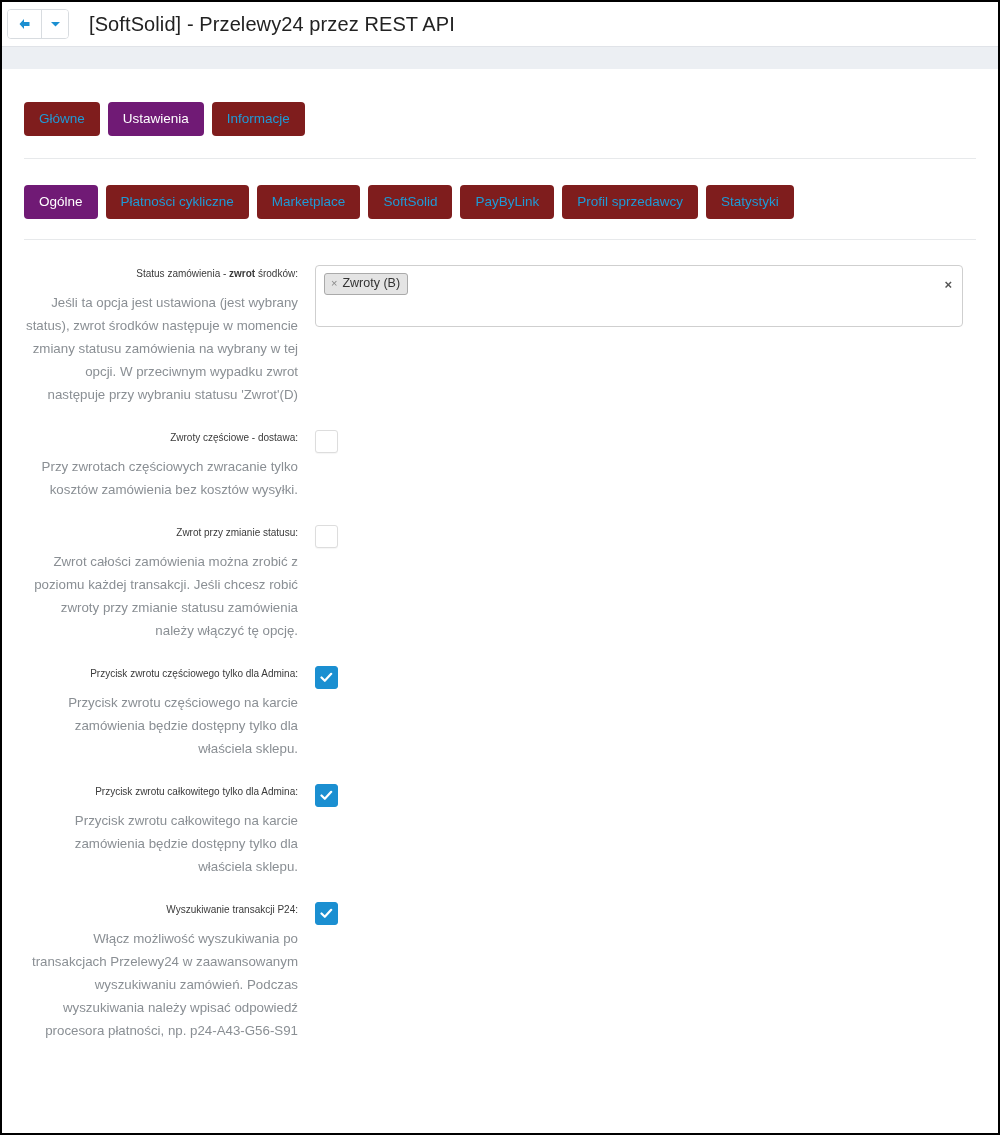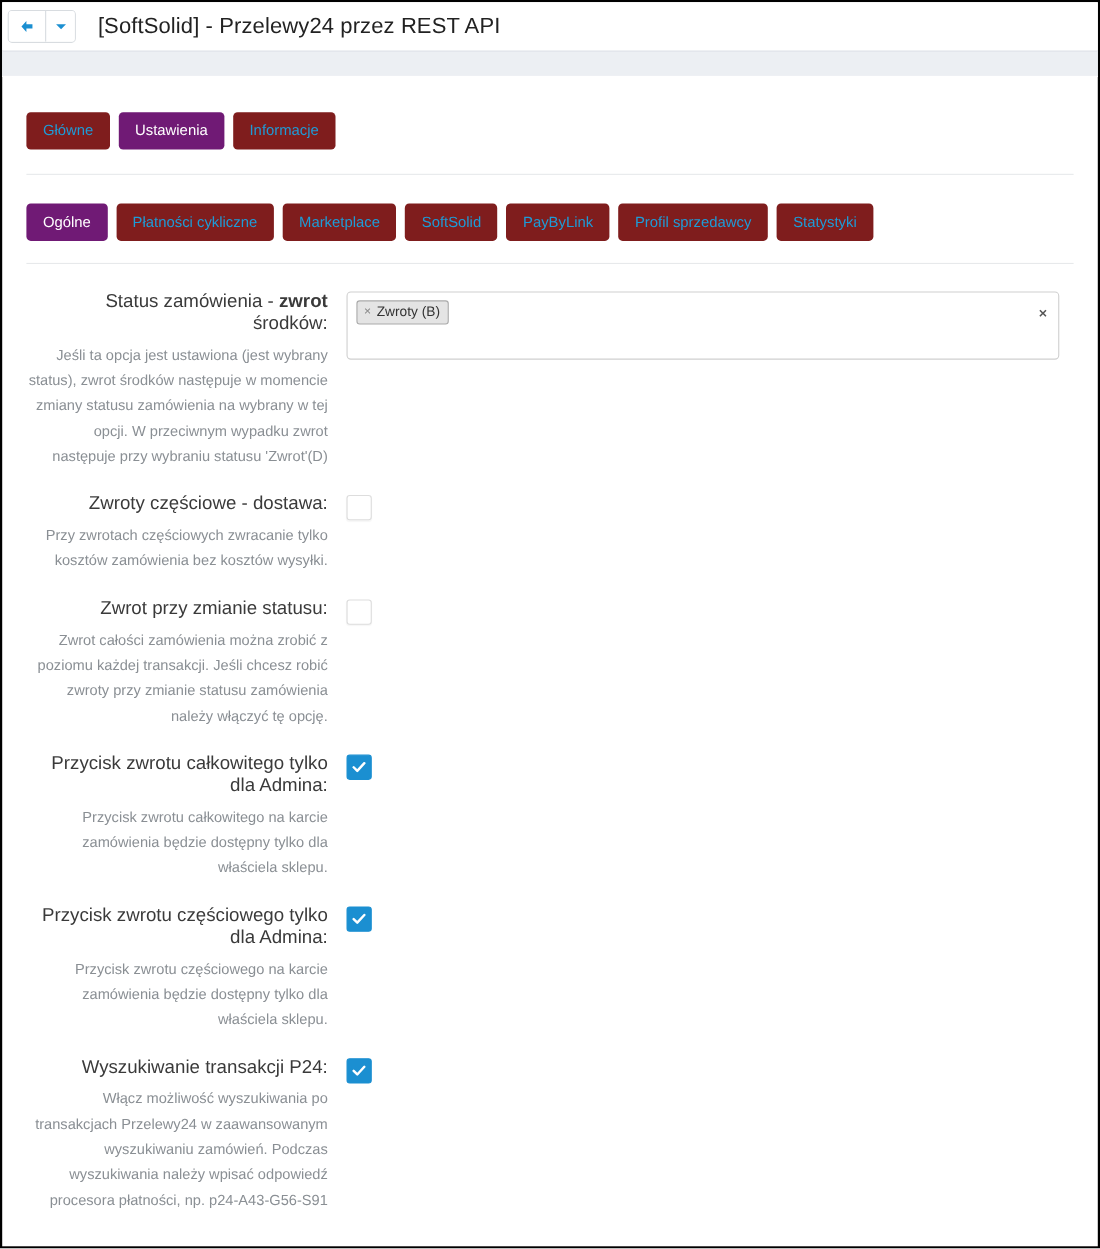--- a/index.html
+++ b/index.html
@@ -120,21 +120,21 @@
     margin-bottom: 6px;
   }
   .form-label-col {
     width: 291px;
     flex: 0 0 291px;
     text-align: right;
     padding-right: 17px;
     box-sizing: border-box;
   }
   .form-label {
-    font-size: 17px;
+    font-size: 10px;
     color: #3a3a3a;
     line-height: 20px;
     display: block;
     margin-bottom: 7px;
   }
   .form-label b { font-weight: bold; color: #3a3a3a; }
   .form-help {
     font-size: 13.3px;
     color: #8a8f94;
     line-height: 23px;
@@ -294,36 +294,36 @@
         </div>
         <div class="form-field-col">
           <span class="cb off">
             
           </span>
         </div>
       </div>
 
       <div class="form-row row-gap-lg">
         <div class="form-label-col">
-          <span class="form-label">Przycisk zwrotu całkowitego tylko dla Admina:</span>
-          <span class="form-help">Przycisk zwrotu całkowitego na karcie zamówienia będzie dostępny tylko dla właściela sklepu.</span>
+          <span class="form-label">Przycisk zwrotu częściowego tylko dla Admina:</span>
+          <span class="form-help">Przycisk zwrotu częściowego na karcie zamówienia będzie dostępny tylko dla właściela sklepu.</span>
         </div>
         <div class="form-field-col">
           <span class="cb on">
             <svg width="13" height="11" viewBox="0 0 13 11">
                 <path d="M1.5 5.5 L4.8 8.8 L11.2 1.8" stroke="#ffffff" stroke-width="2.2" fill="none" stroke-linecap="round" stroke-linejoin="round"></path>
               </svg>
           </span>
         </div>
       </div>
 
       <div class="form-row row-gap-lg">
         <div class="form-label-col">
-          <span class="form-label">Przycisk zwrotu częściowego tylko dla Admina:</span>
-          <span class="form-help">Przycisk zwrotu częściowego na karcie zamówienia będzie dostępny tylko dla właściela sklepu.</span>
+          <span class="form-label">Przycisk zwrotu całkowitego tylko dla Admina:</span>
+          <span class="form-help">Przycisk zwrotu całkowitego na karcie zamówienia będzie dostępny tylko dla właściela sklepu.</span>
         </div>
         <div class="form-field-col">
           <span class="cb on">
             <svg width="13" height="11" viewBox="0 0 13 11">
                 <path d="M1.5 5.5 L4.8 8.8 L11.2 1.8" stroke="#ffffff" stroke-width="2.2" fill="none" stroke-linecap="round" stroke-linejoin="round"></path>
               </svg>
           </span>
         </div>
       </div>
 

